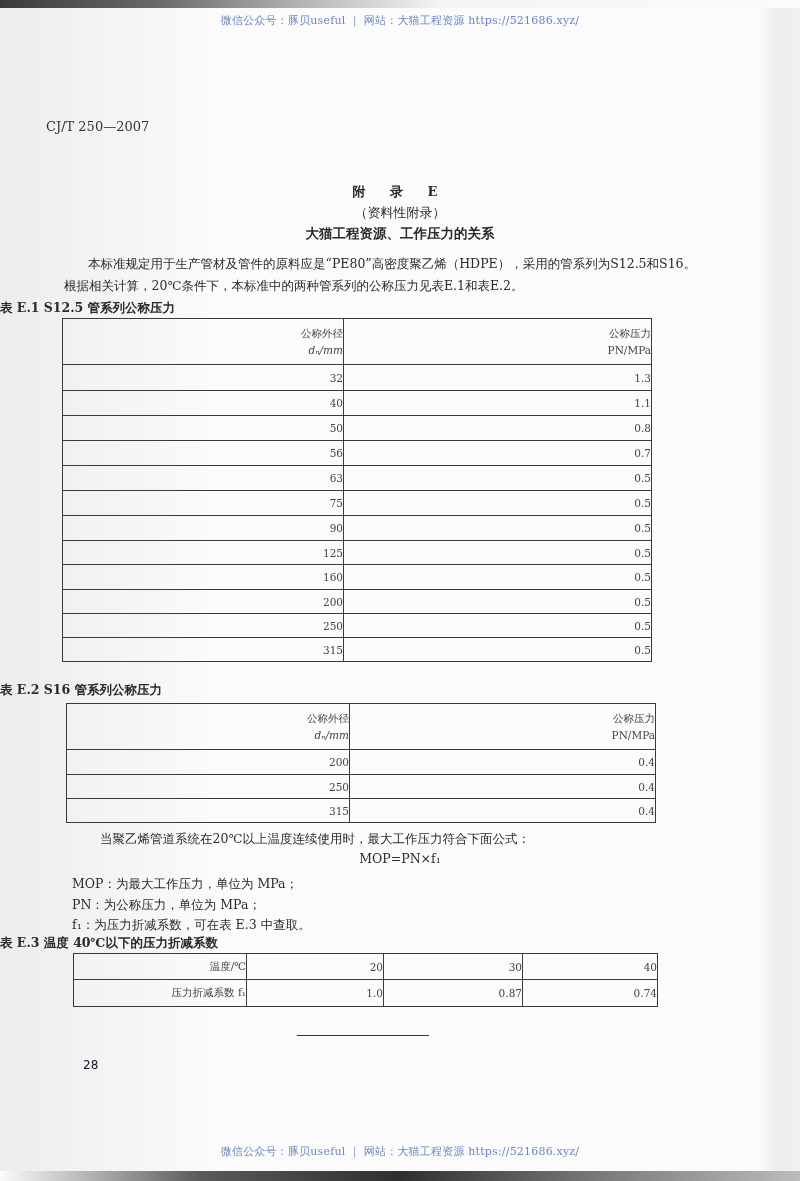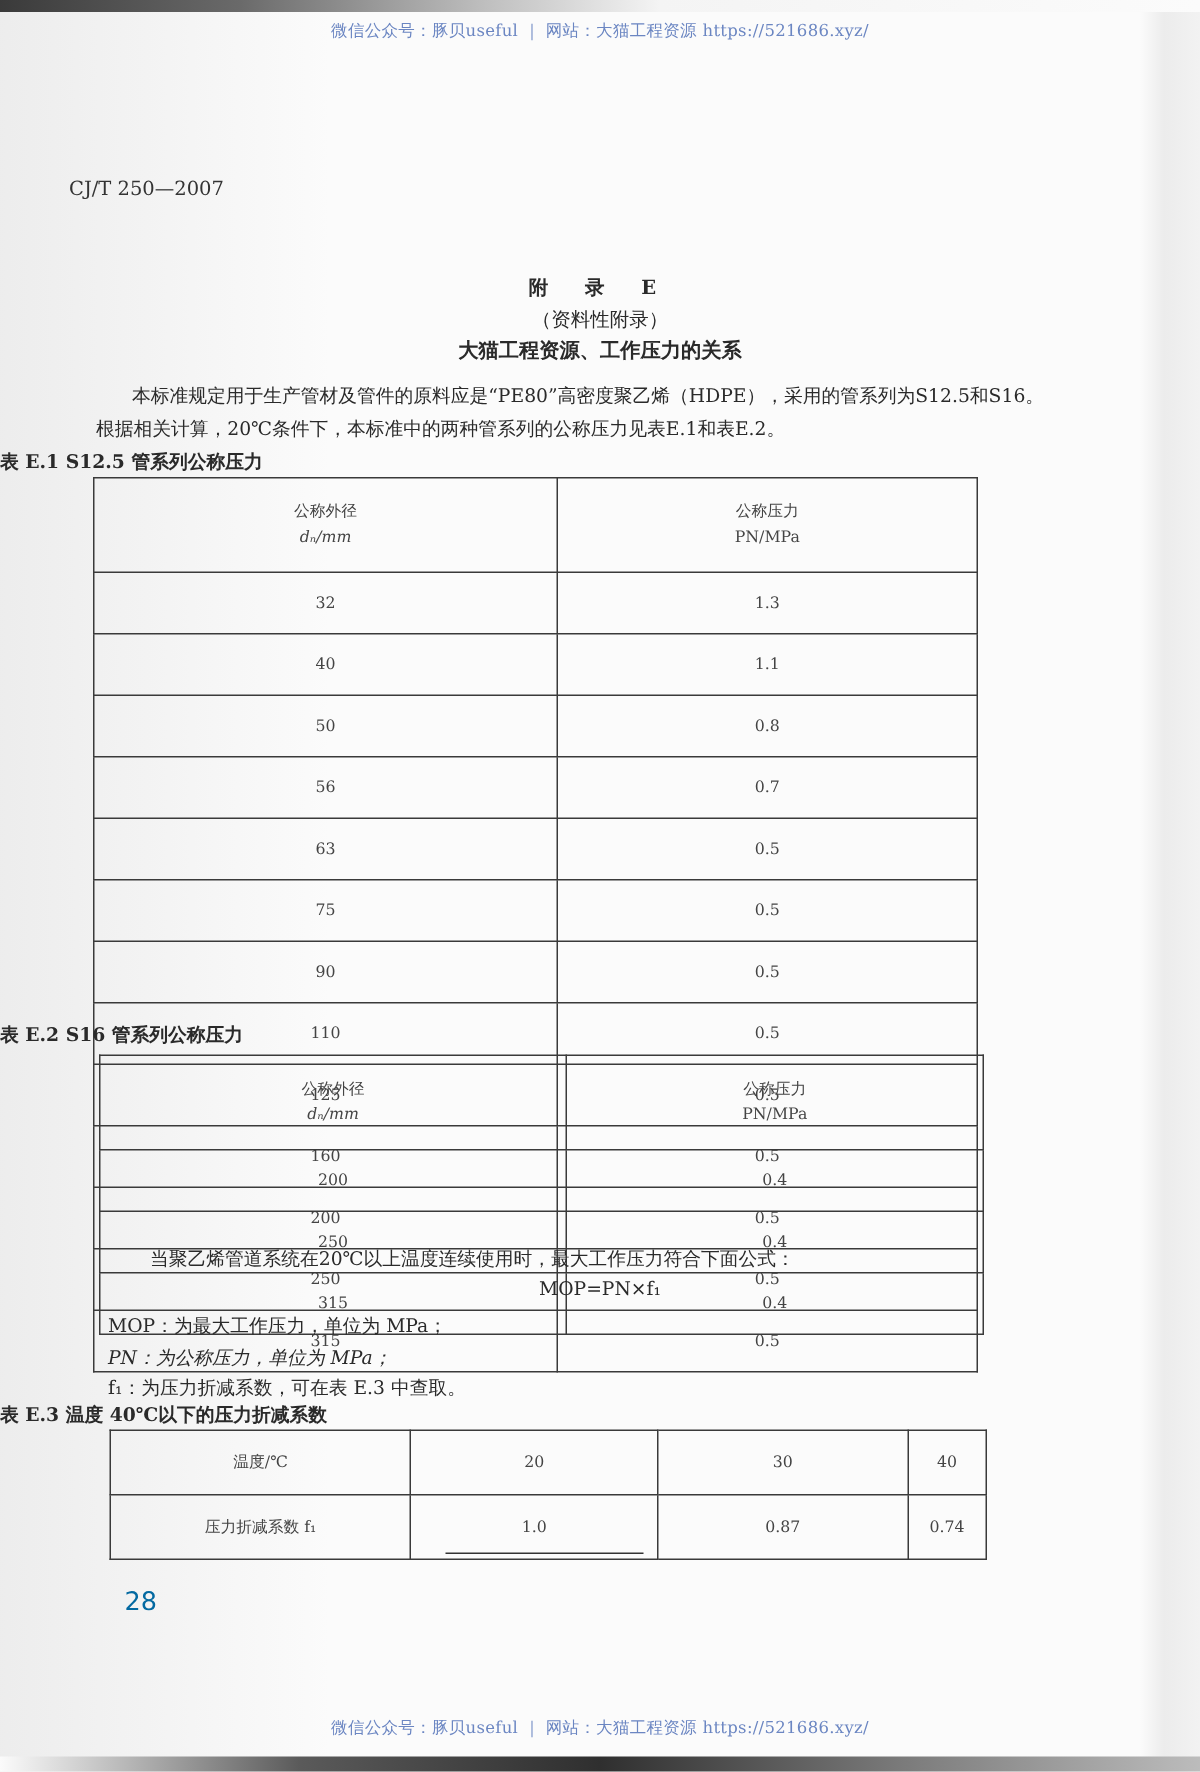--- a/index.html
+++ b/index.html
@@ -41,28 +41,28 @@
   .appendix-head { top: 225px; font-size: 13.5px; font-weight: bold; }
   .para {
     position: absolute; left: 64px; width: 640px; font-size: 12.5px; line-height: 22px;
   }
   .para-intro { top: 253px; text-indent: 24px; }
   .caption { position: absolute; left: 0; width: 800px; text-align: left; font-size: 12.5px; font-weight: bold; }
   table.spec {
     position: absolute; border-collapse: collapse; font-size: 10.5px; color: #444;
   }
   table.spec td {
-    border: 1.5px solid #3a3a3a; text-align: center; padding: 14px;
+    border: 1.5px solid #3a3a3a; text-align: right; padding: 0;
   }
   table.spec td.thead { line-height: 17px; }
   .unit-ital { font-style: italic; }
   .formula { position: absolute; left: 0; width: 800px; text-align: center; font-size: 12.5px; top: 851px; }
   .def { position: absolute; left: 72px; font-size: 12.5px; }
   .rule { position: absolute; left: 297px; top: 1035px; width: 132px; height: 0; border-top: 1.5px solid #333; }
-  .page-num { position: absolute; left: 83px; top: 1058px; font-size: 17px; font-family: "DejaVu Sans", sans-serif; color: #0369a1; }
+  .page-num { position: absolute; left: 83px; top: 1058px; font-size: 12px; font-family: "DejaVu Sans", sans-serif; color: #0f172a; }
 </style>
 </head>
 <body>
 
 <div class="scan-left-shade"></div>
 <div class="scan-right"></div>
 <div class="scan-top"></div>
 <div class="scan-bottom"></div>
 
 <div class="watermark wm-top">微信公众号：豚贝useful ｜ 网站：大猫工程资源 https://521686.xyz/</div>
@@ -109,24 +109,20 @@
         <td>0.5</td>
       </tr>
   <tr style="height:25px;">
         <td>75</td>
         <td>0.5</td>
       </tr>
   <tr style="height:25px;">
         <td>90</td>
         <td>0.5</td>
       </tr>
-  <tr style="height:25px;">
-        <td>110</td>
-        <td>0.5</td>
-      </tr>
   <tr style="height:24px;">
         <td>125</td>
         <td>0.5</td>
       </tr>
   <tr style="height:25px;">
         <td>160</td>
         <td>0.5</td>
       </tr>
   <tr style="height:24px;">
         <td>200</td>
@@ -167,21 +163,21 @@
   <tr style="height:24px;">
         <td>315</td>
         <td>0.4</td>
       </tr>
 </tbody>
   </table>
 
 <div class="def" style="left:100px; top:831px;">当聚乙烯管道系统在20℃以上温度连续使用时，最大工作压力符合下面公式：</div>
 <div class="formula">MOP=PN×f₁</div>
 <div class="def" style="top:876px;">MOP：为最大工作压力，单位为 MPa；</div>
-<div class="def" style="top:897px;font-style:italic;">PN：为公称压力，单位为 MPa；</div>
+<div class="def" style="top:897px;">PN：为公称压力，单位为 MPa；</div>
 <div class="def" style="top:917px;">f₁：为压力折减系数，可在表 E.3 中查取。</div>
 
 <div class="caption" style="top:935px;">表 E.3  温度 40℃以下的压力折减系数</div>
 <table class="spec" style="left:73px; top:953px; width:585px;border-radius:22px;">
   <tbody>
       <tr style="height:26px;">
     <td style="width:172px;">温度/℃</td>
     <td style="width:136px;">20</td>
     <td style="width:138px;">30</td>
     <td>40</td>

